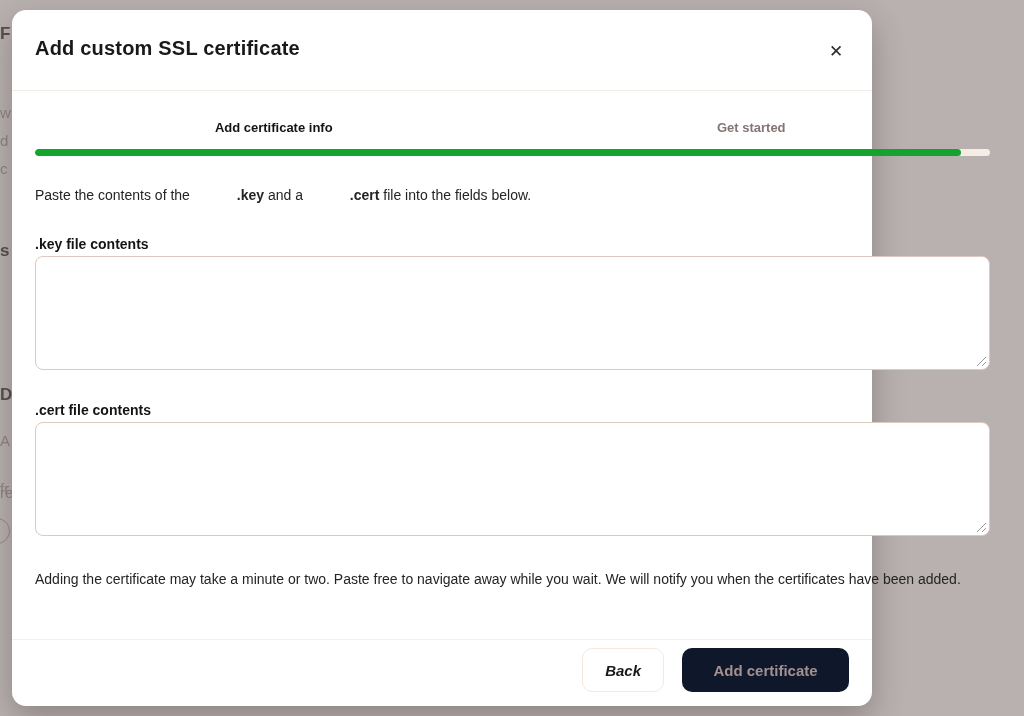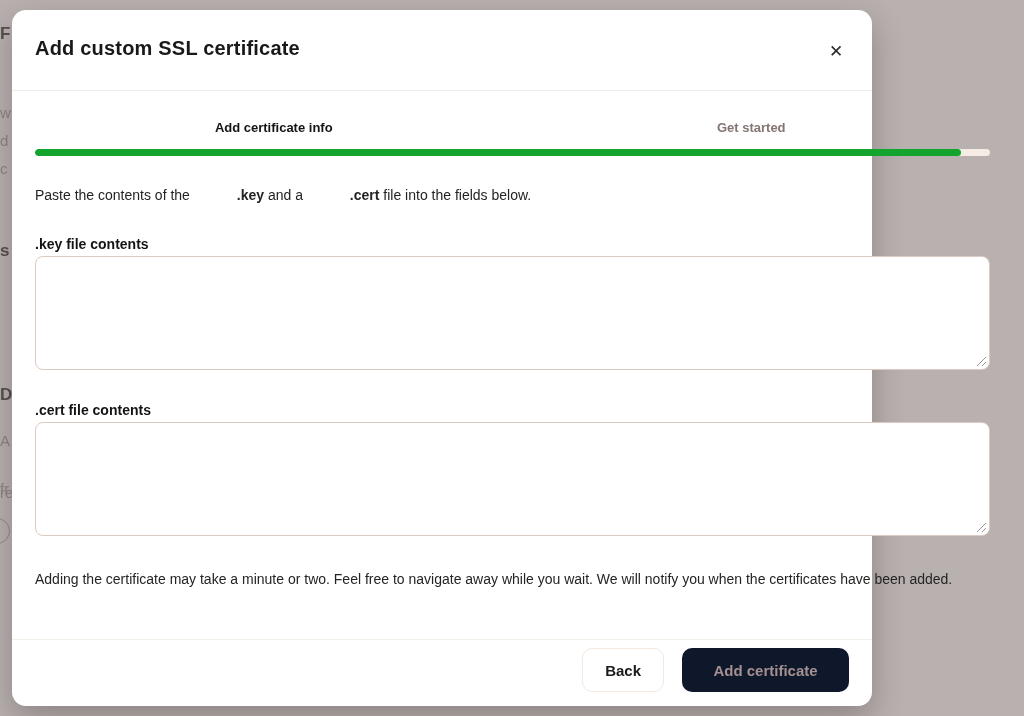--- a/index.html
+++ b/index.html
@@ -91,21 +91,21 @@
   }
   .footer-actions {
     position:absolute; right:23px; top:638px; display:flex; gap:18px; align-items:center;
   }
   .btn {
     height:44px; border-radius:10px; font-size:15px; font-weight:600;
     font-family:"Liberation Sans","DejaVu Sans",sans-serif; cursor:pointer;
   }
   .btn-back {
     min-width:81px; padding:0 22px; background:#ffffff;
-    border:1px solid #f6e8df; color:#1a1a1a;
+    border:1px solid #f6e8df; color:#1a1a1a;font-style:italic;
   }
   .btn-submit {
     min-width:167px; padding:0 26px; background:#0f172a;
     border:none; color:#a49090; cursor:default;
   }
 </style>
 </head>
 <body>
 
 <div id="bg-frags">
@@ -152,21 +152,21 @@
   <div class="field-label label-cert">.cert file contents</div>
   <div class="ta-wrap ta-cert">
     <textarea aria-label=".cert file contents" style=""></textarea>
     <span class="grip">
       <svg width="11" height="11" viewBox="0 0 11 11">
         <path d="M10 1 L1 10 M10 6 L6 10" stroke="#9a9a9a" stroke-width="1" fill="none"></path>
       </svg>
     </span>
   </div>
 
-  <div class="note">Adding the certificate may take a minute or two. Feel free to navigate away while you wait. We will notify you when the certificates have been added.</div>
+  <div class="note">Adding the certificate may take a minute or two. Paste free to navigate away while you wait. We will notify you when the certificates have been added.</div>
 
   <div class="footer-divider"></div>
   <div class="footer-actions">
     <button class="btn btn-back">Back</button>
     <button class="btn btn-submit" disabled="">Add certificate</button>
   </div>
 
 </div>
 
 </body></html>

